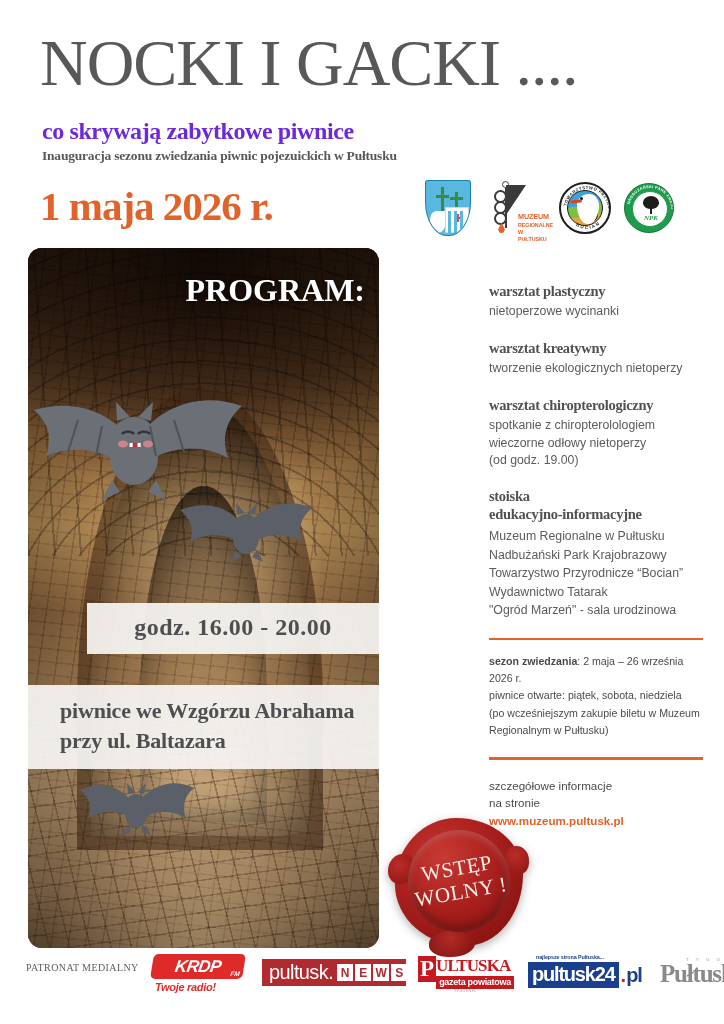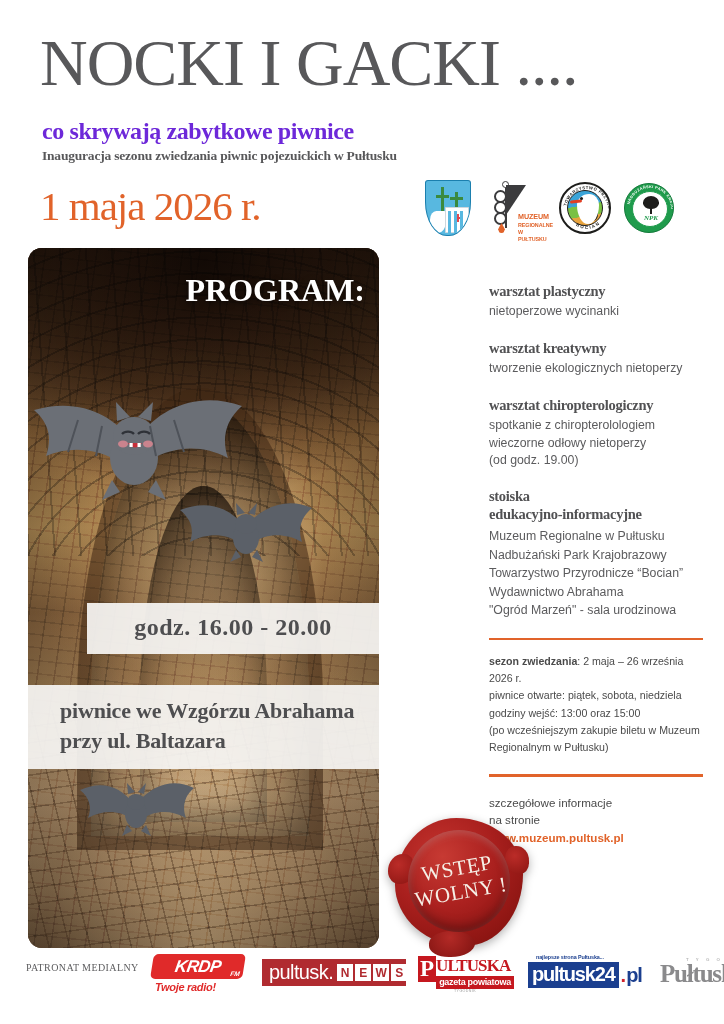--- a/index.html
+++ b/index.html
@@ -40,21 +40,21 @@
     font-size:13.5px;
     font-weight:700;
     color:#58585a;
     letter-spacing:-0.2px;
     white-space:nowrap;
   }
   .event-date {
     position:absolute; left:40px; top:182px;
     font-family:"Liberation Serif", serif;
     font-size:41px;
-    font-weight:400;
+    font-weight:700;
     color:#e1632a;
     letter-spacing:-1px;
     white-space:nowrap;
   }
 
   
   .header-logos {
     position:absolute; left:425px; top:176px;
     width:258px; height:64px;
     display:flex; align-items:center; gap:13px;
@@ -622,32 +622,31 @@
   </div>
 
   <div class="stands">
     <div class="stands-title">
       <div>stoiska</div>
       <div>edukacyjno-informacyjne</div>
     </div>
     <div class="stands-line">Muzeum Regionalne w Pułtusku</div>
     <div class="stands-line">Nadbużański Park Krajobrazowy</div>
     <div class="stands-line">Towarzystwo Przyrodnicze “Bocian”</div>
-    <div class="stands-line">Wydawnictwo Abrahama</div>
+    <div class="stands-line">Wydawnictwo Tatarak</div>
     <div class="stands-line">"Ogród Marzeń" - sala urodzinowa</div>
   </div>
 
   <div class="hr-orange"></div>
 
   <div class="season">
     <div class="season-line">
       <b>sezon zwiedzania</b><span>: 2 maja – 26 września 2026 r.</span>
     </div>
     <div class="season-line">piwnice otwarte: piątek, sobota, niedziela</div>
-    <div class="season-line">godziny wejść: 13:00 oraz 15:00</div>
     <div class="season-line">(po wcześniejszym zakupie biletu w Muzeum</div>
     <div class="season-line">Regionalnym w Pułtusku)</div>
   </div>
 
   <div class="hr-orange"></div>
 
   <div class="web-info">
     <div class="web-line">szczegółowe informacje</div>
     <div class="web-line">na stronie</div>
     <div class="web-url">www.muzeum.pultusk.pl</div>

